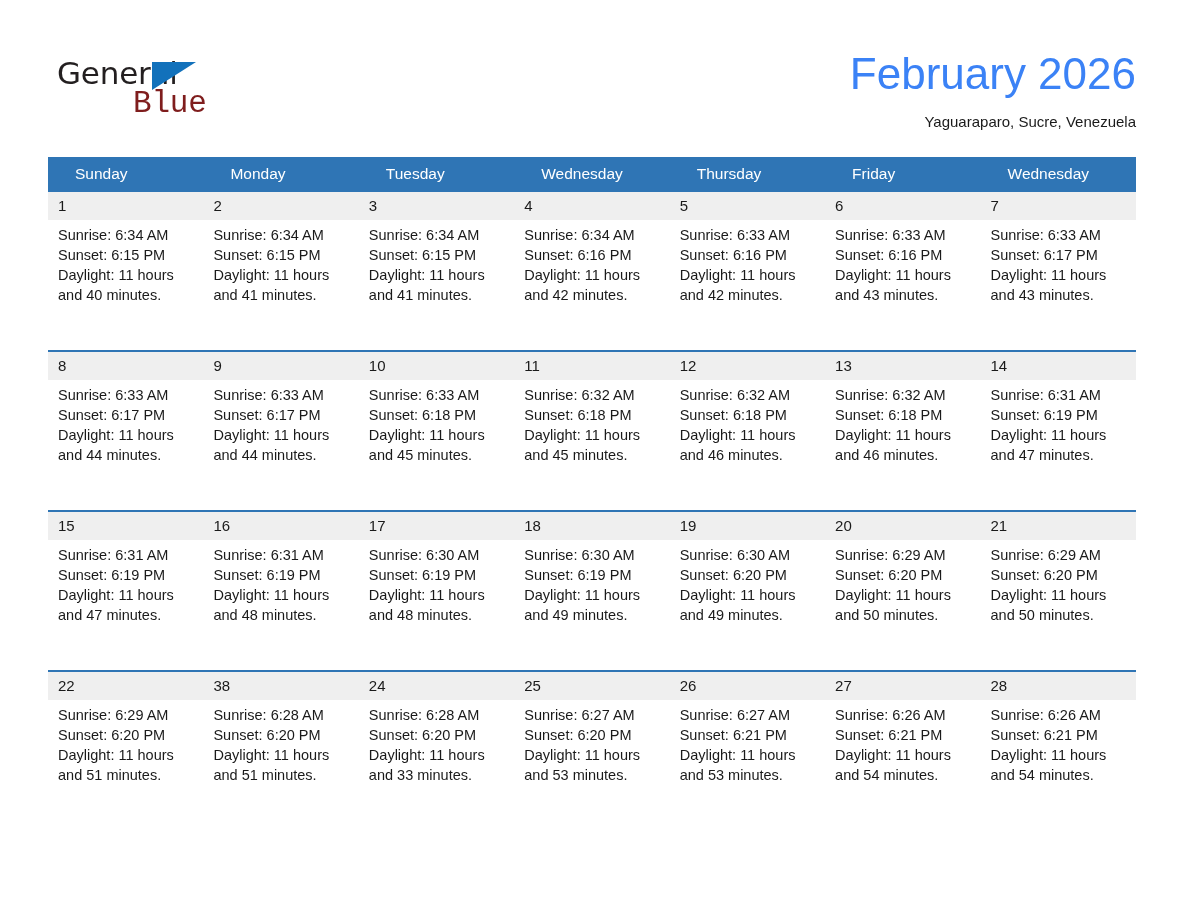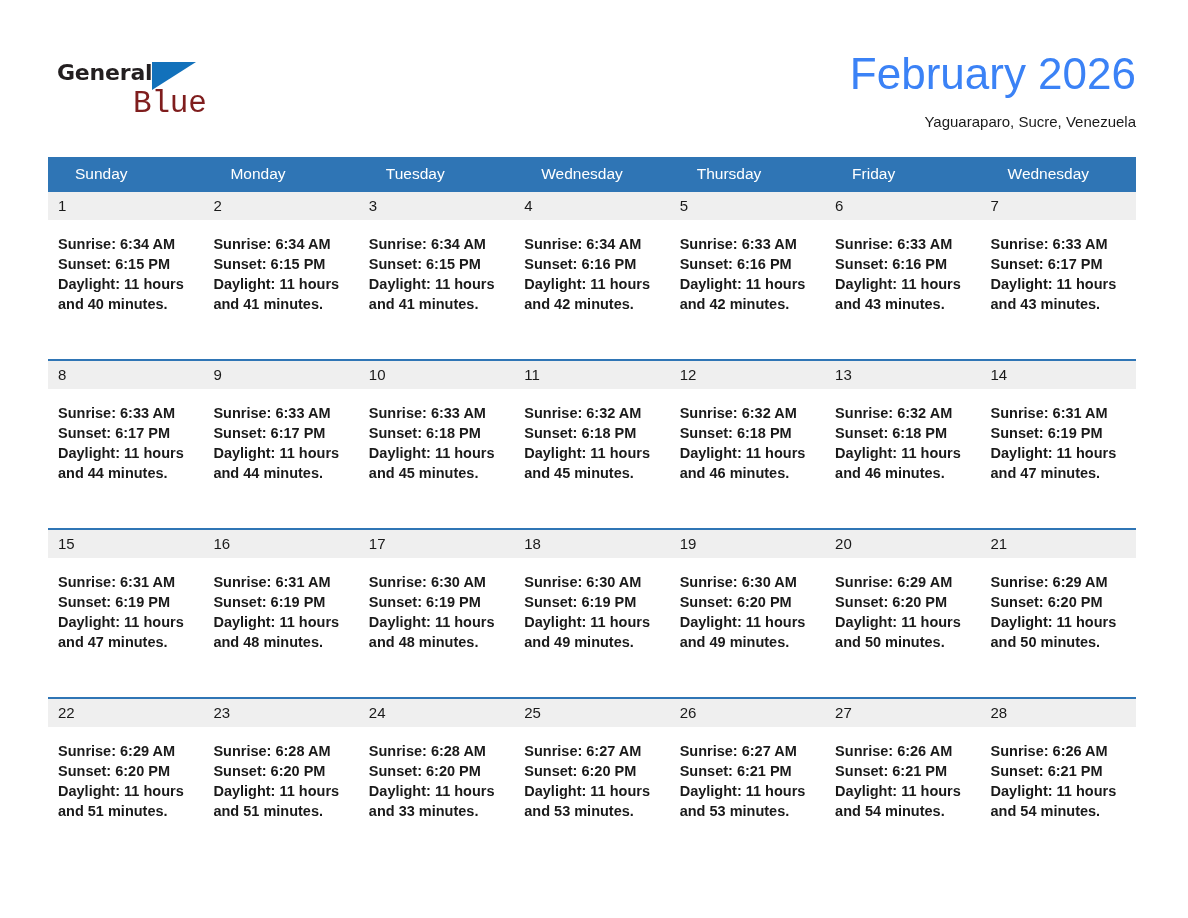--- a/index.html
+++ b/index.html
@@ -34,26 +34,26 @@
     position: absolute;
     left: 57px;
     top: 55px;
     width: 230px;
     height: 70px;
   }
   .logo-general {
     position: absolute;
     left: 0;
     top: 0;
-    font-size: 22px;
+    font-size: 31px;
     color: #231f20;
     letter-spacing: -0.2px;
     line-height: 36px;
     font-family: "DejaVu Sans", sans-serif;
-    font-weight: 700;
+    font-weight: 400;
   }
   .logo-blue {
     position: absolute;
     left: 76px;
     top: 31px;
     font-size: 31px;
     color: #7f1d1d;
     letter-spacing: -0.2px;
     line-height: 36px;
     font-family: Liberation Mono, monospace;
@@ -129,25 +129,24 @@
   }
   tr.week-first .daynum-cell {
     border-top: 0;
   }
 
   .info-cell {
     background: #ffffff;
     color: #1a1a1a;
     font-size: 14.5px;
     line-height: 20px;
-    padding: 14px 12px 0 10px;
+    padding: 5px 12px 0 10px;
     vertical-align: top;
     height: 125px;
     border: 0;
-    font-weight: bold;
   }
   .info-cell .line {
     white-space: nowrap;
   }
 </style>
 </head>
 <body>
 
 <div class="page">
 
@@ -338,21 +337,21 @@
           <td class="info-cell">
             <div class="line">Sunrise: 6:29 AM</div>
             <div class="line">Sunset: 6:20 PM</div>
             <div class="line">Daylight: 11 hours</div>
             <div class="line">and 50 minutes.</div>
           </td>
         </tr>
 
         <tr>
           <td class="daynum-cell">22</td>
-          <td class="daynum-cell">23</td>
+          <td class="daynum-cell">38</td>
           <td class="daynum-cell">24</td>
           <td class="daynum-cell">25</td>
           <td class="daynum-cell">26</td>
           <td class="daynum-cell">27</td>
           <td class="daynum-cell">28</td>
         </tr>
         <tr>
           <td class="info-cell">
             <div class="line">Sunrise: 6:29 AM</div>
             <div class="line">Sunset: 6:20 PM</div>

